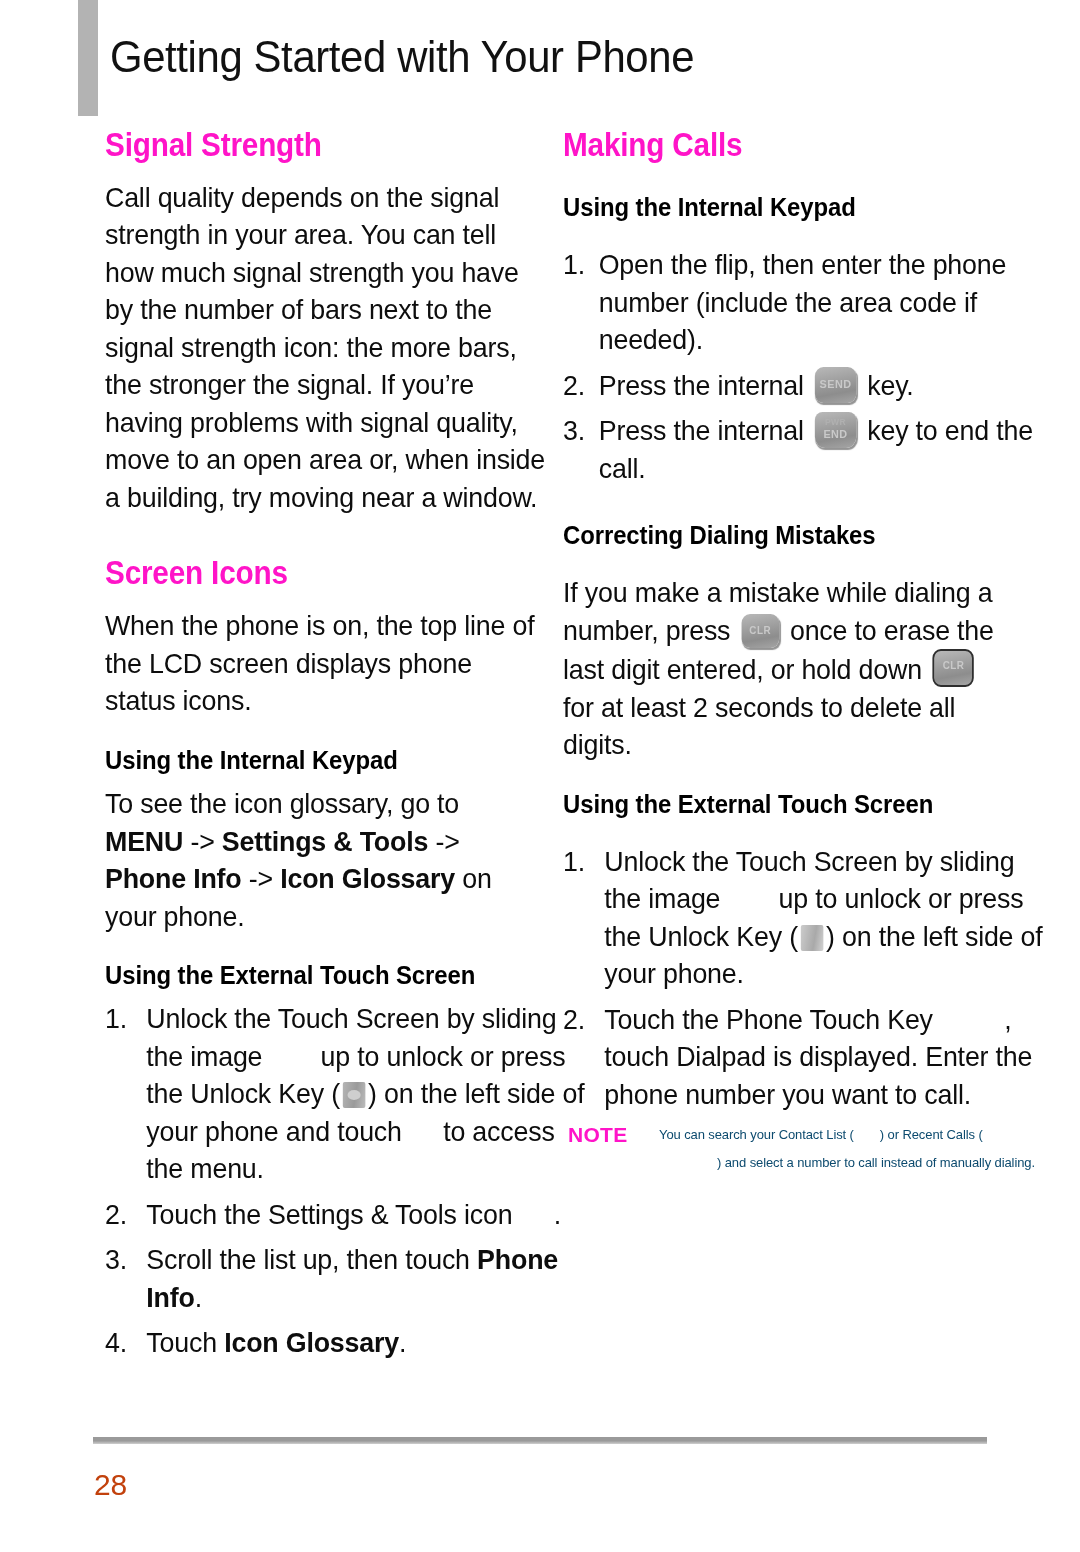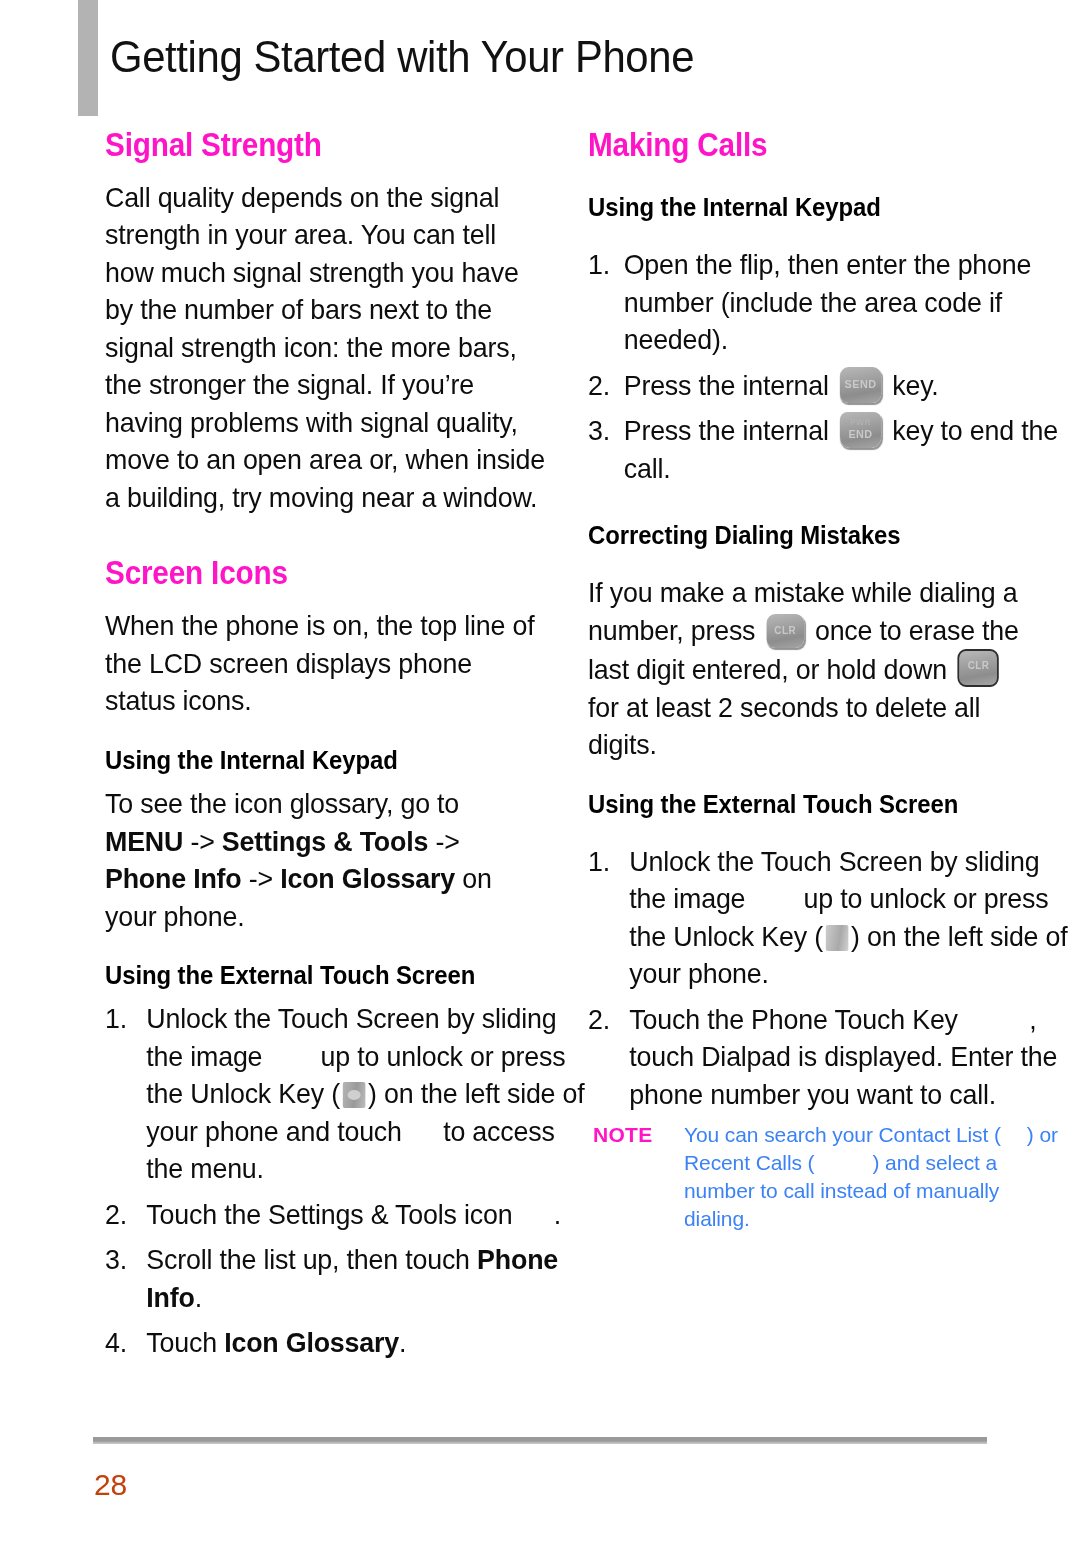--- a/index.html
+++ b/index.html
@@ -45,21 +45,21 @@
     white-space: nowrap;
   }
 
   
   .col {
     position: absolute;
     top: 128px;
     width: 440px;
   }
   .col-left  { left: 105px; }
-  .col-right { left: 588px; }
+  .col-right { left: 563px; }
 
   
   .sec-head {
     color: #ff14c8;
     font-size: 33px;
     font-weight: 700;
     line-height: 1.06;
     letter-spacing: -0.2px;
     transform: scaleX(0.9);
     transform-origin: left center;
@@ -196,23 +196,23 @@
     position: absolute;
     left: 5px;
     top: 2px;
     color: #ff14c8;
     font-size: 21px;
     font-weight: 700;
     letter-spacing: 0.3px;
   }
   .note-body {
     margin-left: 96px;
-    font-size: 21px;
+    font-size: 13px;
     line-height: 28px;
-    color: #3b82f6;
+    color: #0c4a6e;
     letter-spacing: -0.1px;
     width: 380px;
   }
   .note-slot {
     display: inline-block;
     height: 14px;
     vertical-align: middle;
   }
   .note-slot.s1 { width: 26px; }
   .note-slot.s2 { width: 58px; }

